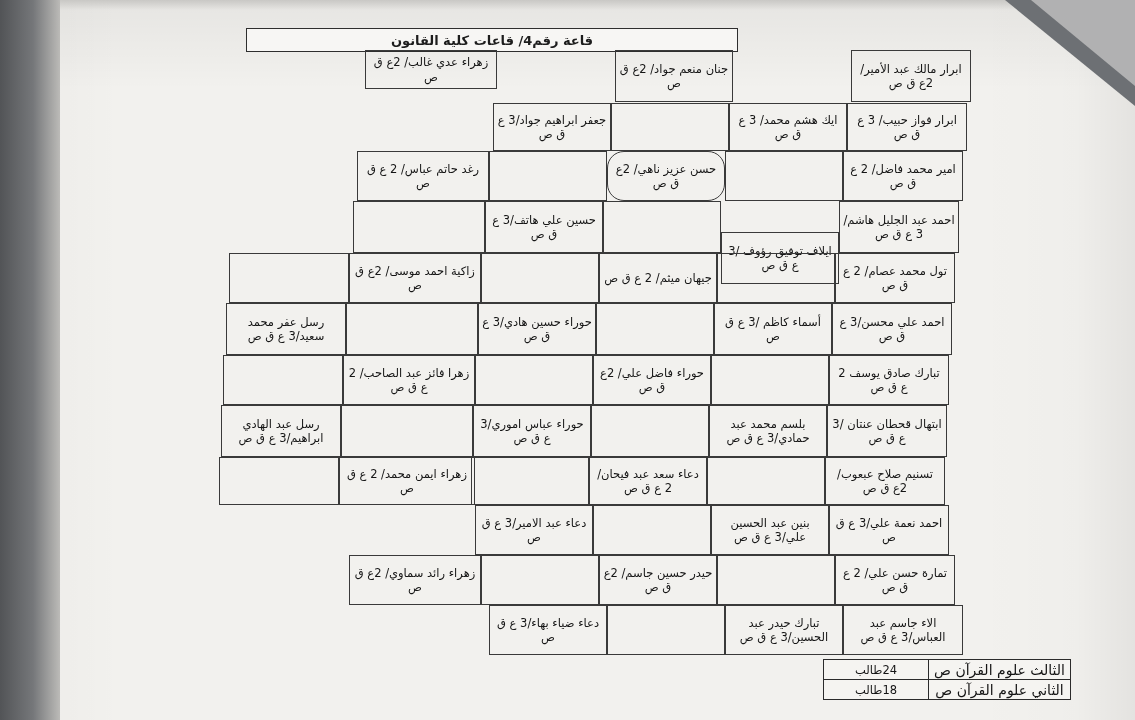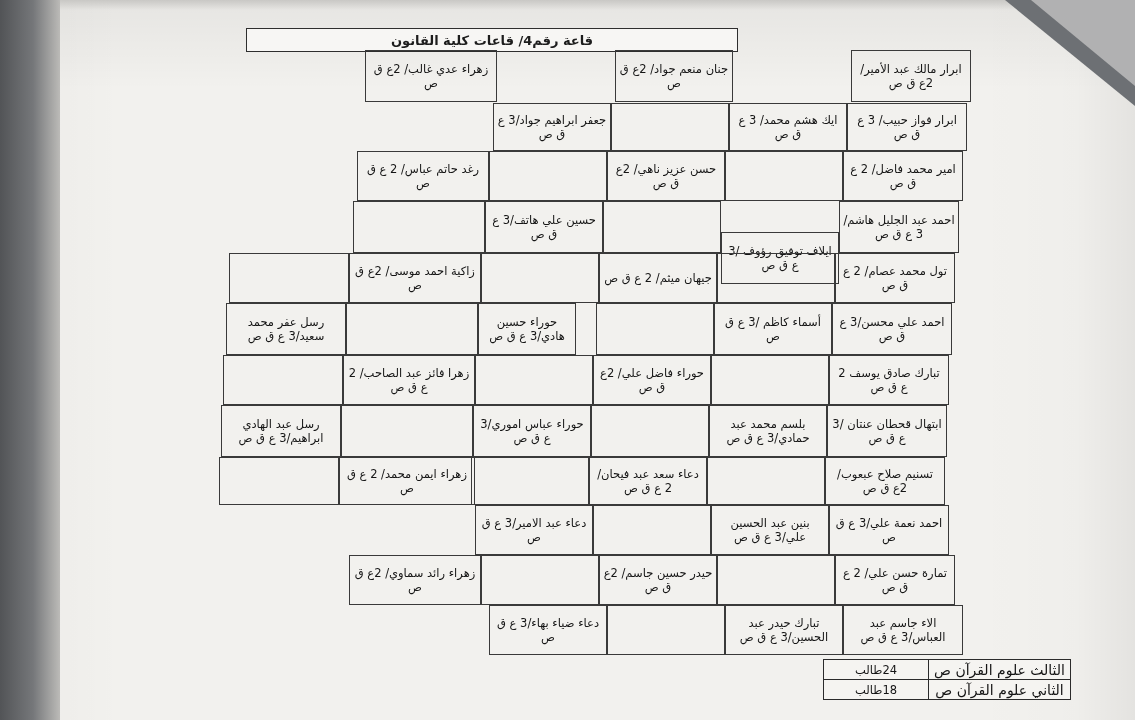--- a/index.html
+++ b/index.html
@@ -144,51 +144,51 @@
   <div id="gutter"></div>
   <div id="fold"></div>
   <div id="fold2"></div>
 
   <div id="title-box">
     <span class="t">قاعة رقم4/ قاعات كلية القانون</span>
   </div>
 
   <div id="grid">
       <div class="cell empty" style="left: 26px; top: 0px; width: 120px; height: 52px; border: none;"></div>
-      <div class="cell" style="left: 146px; top: 0px; width: 132px; height: 52px;">زهراء عدي غالب/ 2ع ق ص</div>
+      <div class="cell" style="left: 146px; top: 0px; width: 132px; height: 39px;">زهراء عدي غالب/ 2ع ق ص</div>
       <div class="cell empty" style="left: 278px; top: 0px; width: 118px; height: 52px; border: none;"></div>
       <div class="cell" style="left: 396px; top: 0px; width: 118px; height: 52px;">جنان منعم جواد/ 2ع ق ص</div>
       <div class="cell empty" style="left: 514px; top: 0px; width: 118px; height: 52px; border: none;"></div>
       <div class="cell" style="left: 632px; top: 0px; width: 120px; height: 52px;">ابرار مالك عبد الأمير/ 2ع ق ص</div>
       <div class="cell empty" style="left: 22px; top: 53px; width: 120px; height: 48px; border: none;"></div>
       <div class="cell empty" style="left: 142px; top: 53px; width: 132px; height: 48px; border: none;"></div>
       <div class="cell" style="left: 274px; top: 53px; width: 118px; height: 48px;">جعفر ابراهيم جواد/3 ع ق ص</div>
       <div class="cell empty" style="left: 392px; top: 53px; width: 118px; height: 48px;"></div>
       <div class="cell" style="left: 510px; top: 53px; width: 118px; height: 48px;">ايك هشم محمد/ 3 ع ق ص</div>
       <div class="cell" style="left: 628px; top: 53px; width: 120px; height: 48px;">ابرار فواز حبيب/ 3 ع ق ص</div>
       <div class="cell empty" style="left: 18px; top: 101px; width: 120px; height: 50px; border: none;"></div>
       <div class="cell" style="left: 138px; top: 101px; width: 132px; height: 50px;">رغد حاتم عباس/ 2 ع ق ص</div>
       <div class="cell empty" style="left: 270px; top: 101px; width: 118px; height: 50px;"></div>
-      <div class="cell" style="left: 388px; top: 101px; width: 118px; height: 50px;">حسن عزيز ناهي/ 2ع ق ص</div>
+      <div class="cell" style="left: 388px; top: 101px; width: 118px; height: 50px; border-radius: 17px;">حسن عزيز ناهي/ 2ع ق ص</div>
       <div class="cell empty" style="left: 506px; top: 101px; width: 118px; height: 50px;"></div>
       <div class="cell" style="left: 624px; top: 101px; width: 120px; height: 50px;">امير محمد فاضل/ 2 ع ق ص</div>
       <div class="cell empty" style="left: 134px; top: 151px; width: 132px; height: 52px;"></div>
       <div class="cell" style="left: 266px; top: 151px; width: 118px; height: 52px;">حسين علي هاتف/3 ع ق ص</div>
       <div class="cell empty" style="left: 384px; top: 151px; width: 118px; height: 52px;"></div>
       <div class="cell" style="left: 502px; top: 151px; width: 118px; height: 52px; margin-top: 31px;">ايلاف توفيق رؤوف /3 ع ق ص</div>
       <div class="cell" style="left: 620px; top: 151px; width: 120px; height: 52px;">احمد عبد الجليل هاشم/ 3 ع ق ص</div>
       <div class="cell empty" style="left: 10px; top: 203px; width: 120px; height: 50px;"></div>
       <div class="cell" style="left: 130px; top: 203px; width: 132px; height: 50px;">زاكية احمد موسى/ 2ع ق ص</div>
       <div class="cell empty" style="left: 262px; top: 203px; width: 118px; height: 50px;"></div>
       <div class="cell" style="left: 380px; top: 203px; width: 118px; height: 50px;">جيهان ميثم/ 2 ع ق ص</div>
       <div class="cell empty" style="left: 498px; top: 203px; width: 118px; height: 50px;"></div>
       <div class="cell" style="left: 616px; top: 203px; width: 120px; height: 50px;">تول محمد عصام/ 2 ع ق ص</div>
       <div class="cell" style="left: 7px; top: 253px; width: 120px; height: 52px;">رسل عفر محمد سعيد/3 ع ق ص</div>
       <div class="cell empty" style="left: 127px; top: 253px; width: 132px; height: 52px;"></div>
-      <div class="cell" style="left: 259px; top: 253px; width: 98px; height: 52px;">حوراء حسين هادي/3 ع ق ص</div>
+      <div class="cell" style="left: 259px; top: 253px; width: 118px; height: 52px;">حوراء حسين هادي/3 ع ق ص</div>
       <div class="cell empty" style="left: 377px; top: 253px; width: 118px; height: 52px;"></div>
       <div class="cell" style="left: 495px; top: 253px; width: 118px; height: 52px;">أسماء كاظم /3 ع ق ص</div>
       <div class="cell" style="left: 613px; top: 253px; width: 120px; height: 52px;">احمد علي محسن/3 ع ق ص</div>
       <div class="cell empty" style="left: 4px; top: 305px; width: 120px; height: 50px;"></div>
       <div class="cell" style="left: 124px; top: 305px; width: 132px; height: 50px;">زهرا فائز عبد الصاحب/ 2 ع ق ص</div>
       <div class="cell empty" style="left: 256px; top: 305px; width: 118px; height: 50px;"></div>
       <div class="cell" style="left: 374px; top: 305px; width: 118px; height: 50px;">حوراء فاضل علي/ 2ع ق ص</div>
       <div class="cell empty" style="left: 492px; top: 305px; width: 118px; height: 50px;"></div>
       <div class="cell" style="left: 610px; top: 305px; width: 120px; height: 50px;">تبارك صادق يوسف 2 ع ق ص</div>
       <div class="cell" style="left: 2px; top: 355px; width: 120px; height: 52px;">رسل عبد الهادي ابراهيم/3 ع ق ص</div>

